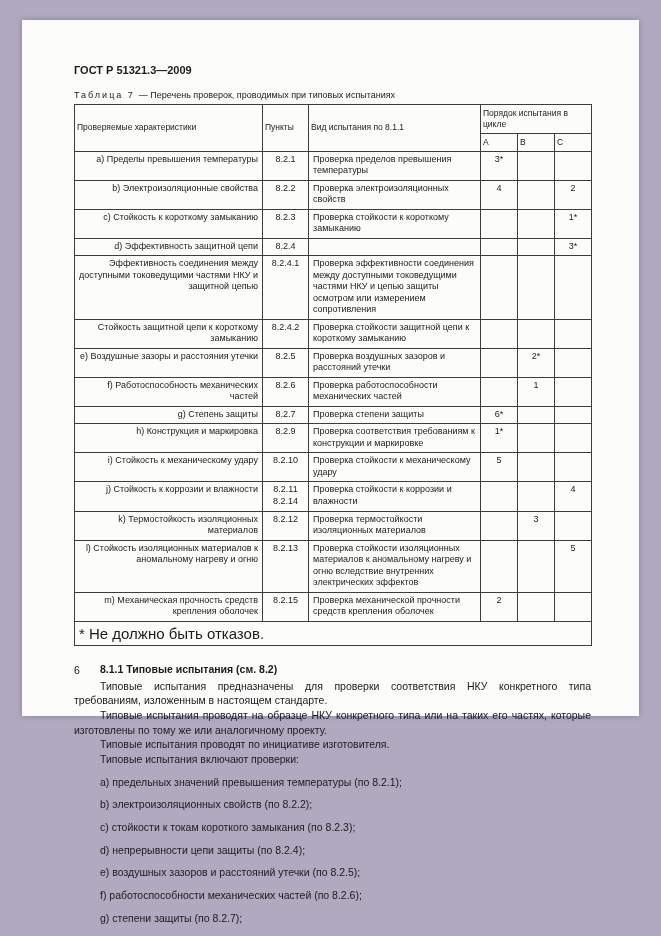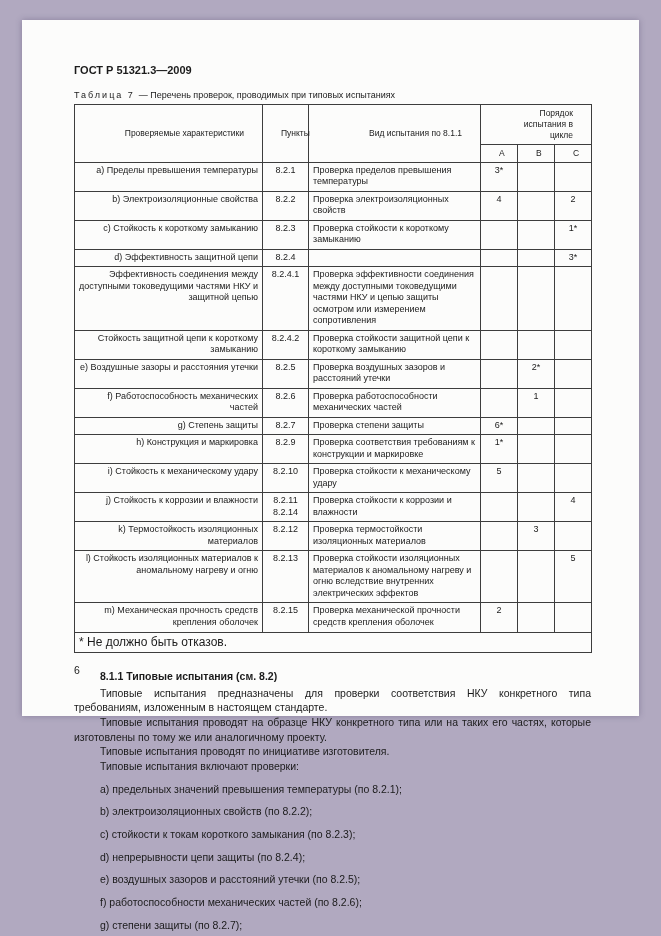--- a/index.html
+++ b/index.html
@@ -38,31 +38,31 @@
     font-size:9px;
     line-height:1.28;
   }
   .gost-table th, .gost-table td {
     border:1px solid #3d3d3d;
     padding:2px 4px 3px 4px;
     vertical-align:top;
     font-weight:normal;
   }
   .gost-table thead th {
-    text-align:right;
+    text-align:left;
     vertical-align:middle;
     font-size:8.5px;
-    padding:3px 18px;
+    padding:3px 2px;
   }
   td.c-char { text-align:right; }
   td.c-clause { text-align:center; white-space:pre-line; }
   td.c-test { text-align:left; }
   td.c-ord { text-align:center; }
   tr.footnote-row td {
-    font-size:12px;
+    font-size:15px;
     padding:2px 4px;
   }
 
   .body-text { margin-top:16px; font-size:10.5px; line-height:1.4; }
   .section-title {
     font-weight:bold;
     text-indent:26px;
     margin-bottom:2px;
   }
   .body-text p.para {

